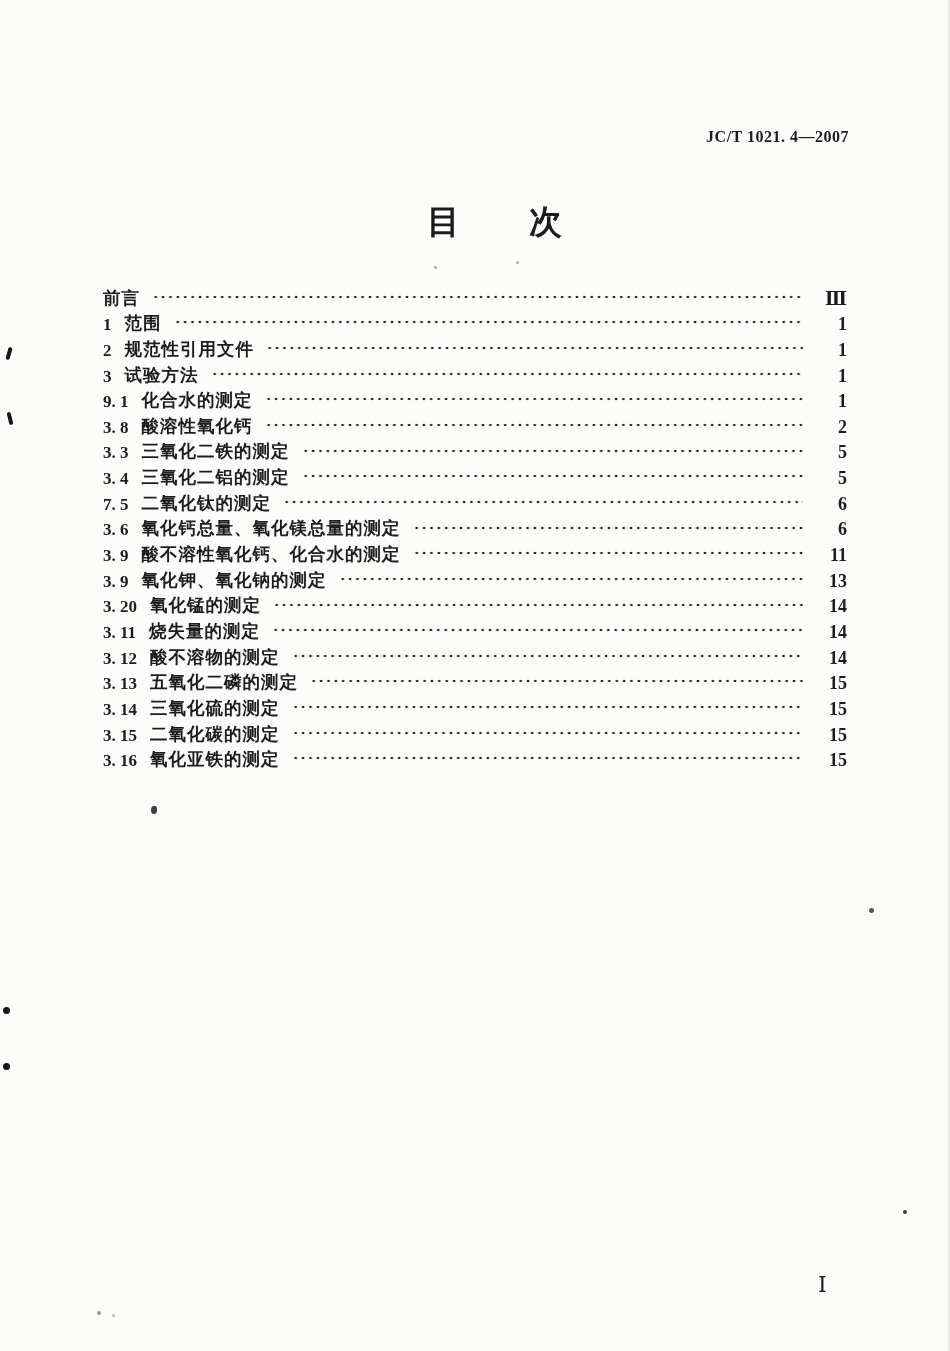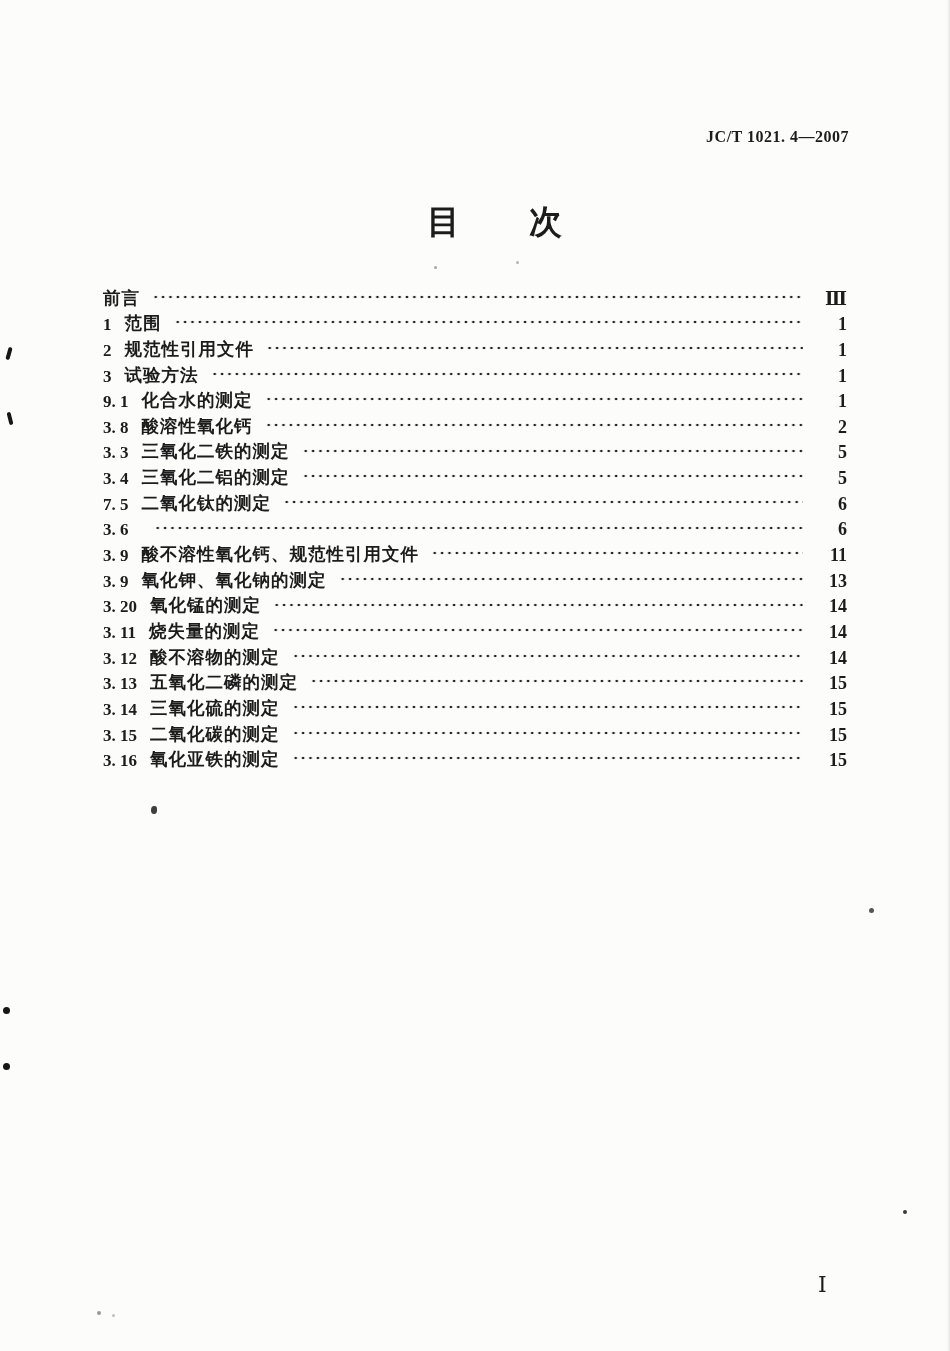--- a/index.html
+++ b/index.html
@@ -142,26 +142,27 @@
     <span class="pg">5</span>
   </div>
     <div class="toc-row">
     <span class="num">7. 5</span>
     <span class="label">二氧化钛的测定</span>
     <span class="leader"></span>
     <span class="pg">6</span>
   </div>
     <div class="toc-row">
     <span class="num">3. 6</span>
+    <span class="label">氧化钙总量、氧化镁总量的测定</span>
     <span class="leader"></span>
     <span class="pg">6</span>
   </div>
     <div class="toc-row">
     <span class="num">3. 9</span>
-    <span class="label">酸不溶性氧化钙、规范性引用文件</span>
+    <span class="label">酸不溶性氧化钙、化合水的测定</span>
     <span class="leader"></span>
     <span class="pg">11</span>
   </div>
     <div class="toc-row">
     <span class="num">3. 9</span>
     <span class="label">氧化钾、氧化钠的测定</span>
     <span class="leader"></span>
     <span class="pg">13</span>
   </div>
     <div class="toc-row">

